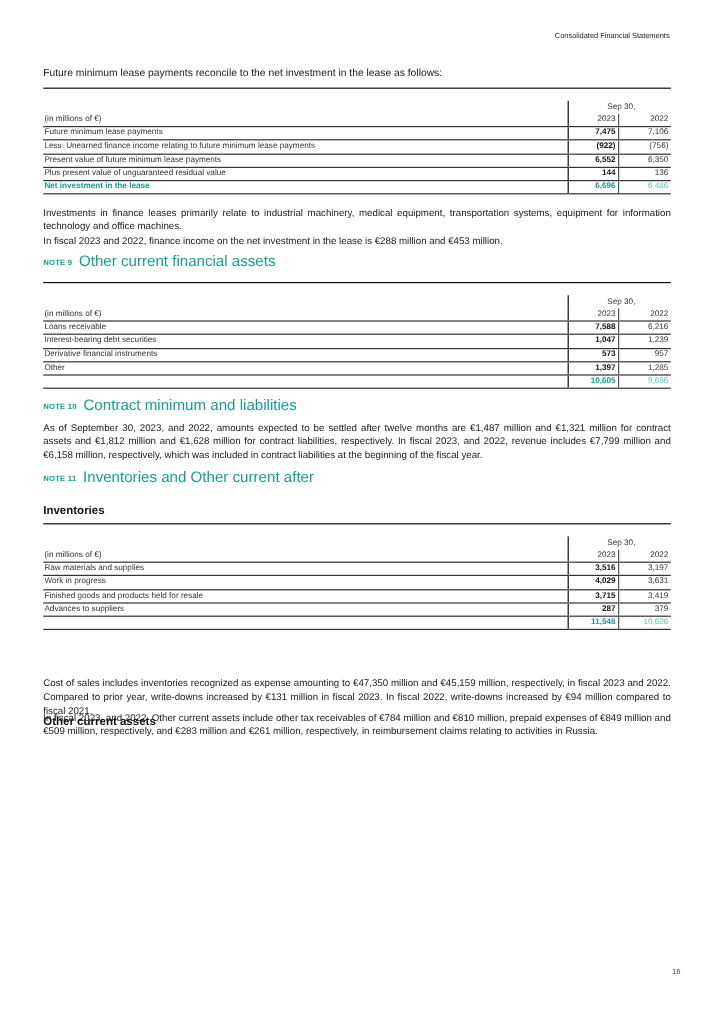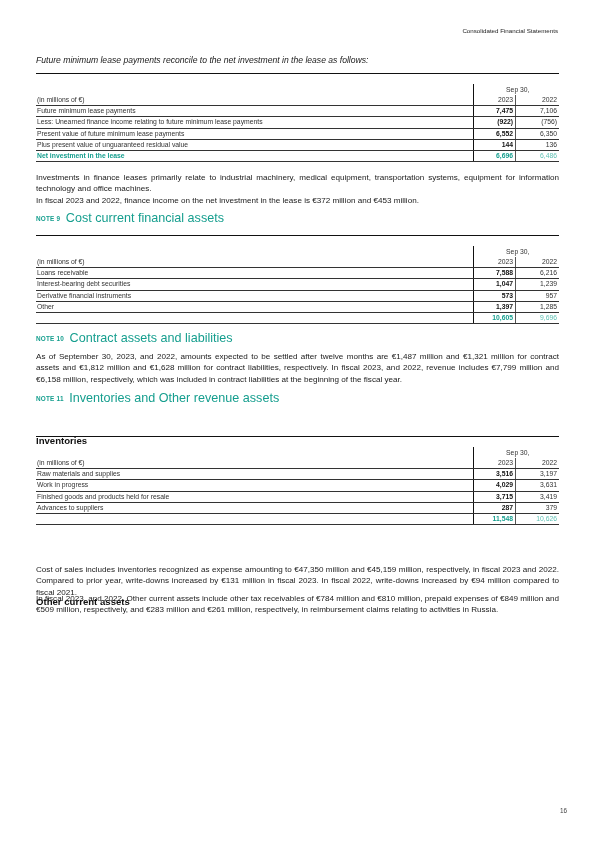--- a/index.html
+++ b/index.html
@@ -1,20 +1,20 @@
 <!DOCTYPE html>
 <html><head>
 <meta charset="utf-8">
 <style>
   html, body { margin:0; padding:0; background:#fff; }
   body { width:600px; height:848px; position:relative; overflow:hidden;
          font-family:"Liberation Sans", sans-serif; color:#1a1a1a; }
   .abs { position:absolute; }
   .header-title { top:27px; right:42px; font-size:6.2px; color:#222; }
-  .intro { left:36px; top:55px; font-size:8.6px; color:#1a1a1a;font-style:italic; }
+  .intro { left:36px; top:55px; font-size:8.6px; color:#1a1a1a; }
   .rule { left:36px; width:523px; height:0; border-top:1.6px solid #111; }
   .para { left:36px; width:523px; font-size:8.1px; line-height:11.3px; text-align:justify; color:#1a1a1a; }
   .note { left:36px; font-size:12.6px; color:#159e8e; white-space:nowrap; }
   .note .tag { font-size:6.4px; font-weight:bold; letter-spacing:0.2px; margin-right:2px; position:relative; top:-1px; }
   .subhead { left:36px; font-size:9.6px; font-weight:bold; color:#111; }
   table.fin { position:absolute; left:36px; width:523px; border-collapse:collapse; font-size:6.8px; color:#333; }
   table.fin td { height:10.2px; padding:0 1px; border-bottom:1px solid #333; line-height:10px; white-space:nowrap; }
   table.fin td.v23 { width:38px; text-align:right; font-weight:bold; color:#111; border-left:1.6px solid #111; padding-right:2px; }
   table.fin td.v22 { width:40px; text-align:right; border-left:0.8px solid #555; padding-right:2px; }
   table.fin tr.hdr td { border-bottom:1px solid #333; }
@@ -68,25 +68,25 @@
   </tr>
   <tr class="total">
     <td class="lbl strong">Net investment in the lease</td>
     <td class="v23">6,696</td>
     <td class="v22">6,486</td>
   </tr>
 </tbody>
   </table>
 
 <div class="abs para" style="top:172px">Investments in finance leases primarily relate to industrial machinery, medical equipment, transportation systems, equipment for information technology and office machines.</div>
-<div class="abs para" style="top:195px">In fiscal 2023 and 2022, finance income on the net investment in the lease is €372 million and €453 million.</div>
+<div class="abs para" style="top:195px">In fiscal 2023 and 2022, finance income on the net investment in the lease is €288 million and €453 million.</div>
 
 <div class="abs note" style="top:211px">
   <span class="tag">NOTE 9</span>
-  <span>Cost current financial assets</span>
+  <span>Other current financial assets</span>
 </div>
 <div class="abs rule" style="top:235px"></div>
 
 <table class="fin" style="top:246px">
   <tbody>
       <tr class="top">
     <td></td>
     <td class="v23 blank23" style="font-weight:normal;color:#333;text-align:right;padding-right:0;"><span style="position:relative;left:14px;">Sep 30,</span></td>
     <td class="v22" style="border-left:none"></td>
   </tr>
@@ -118,29 +118,29 @@
   <tr class="total">
     <td></td>
     <td class="v23">10,605</td>
     <td class="v22">9,696</td>
   </tr>
 </tbody>
   </table>
 
 <div class="abs note" style="top:331px">
   <span class="tag">NOTE 10</span>
-  <span>Contract assets and liabilities</span>
+  <span>Contract minimum and liabilities</span>
 </div>
 <div class="abs para" style="top:351px">As of September 30, 2023, and 2022, amounts expected to be settled after twelve months are €1,487 million and €1,321 million for contract assets and €1,812 million and €1,628 million for contract liabilities, respectively. In fiscal 2023, and 2022, revenue includes €7,799 million and €6,158 million, respectively, which was included in contract liabilities at the beginning of the fiscal year.</div>
 
 <div class="abs note" style="top:391px">
   <span class="tag">NOTE 11</span>
-  <span>Inventories and Other revenue assets</span>
+  <span>Inventories and Other current after</span>
 </div>
-<div class="abs subhead" style="top:435px">Inventories</div>
+<div class="abs subhead" style="top:420px">Inventories</div>
 <div class="abs rule" style="top:436px"></div>
 
 <table class="fin" style="top:447px">
   <tbody>
       <tr class="top">
     <td></td>
     <td class="v23 blank23" style="font-weight:normal;color:#333;text-align:right;padding-right:0;"><span style="position:relative;left:14px;">Sep 30,</span></td>
     <td class="v22" style="border-left:none"></td>
   </tr>
   <tr class="hdr">

